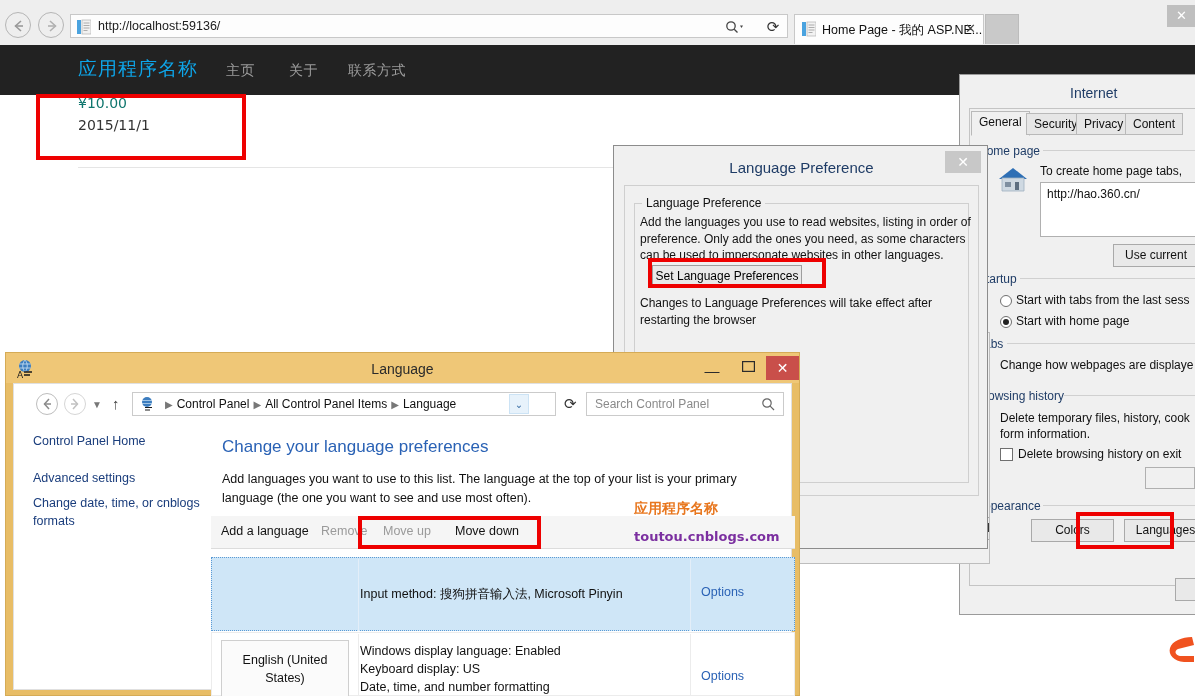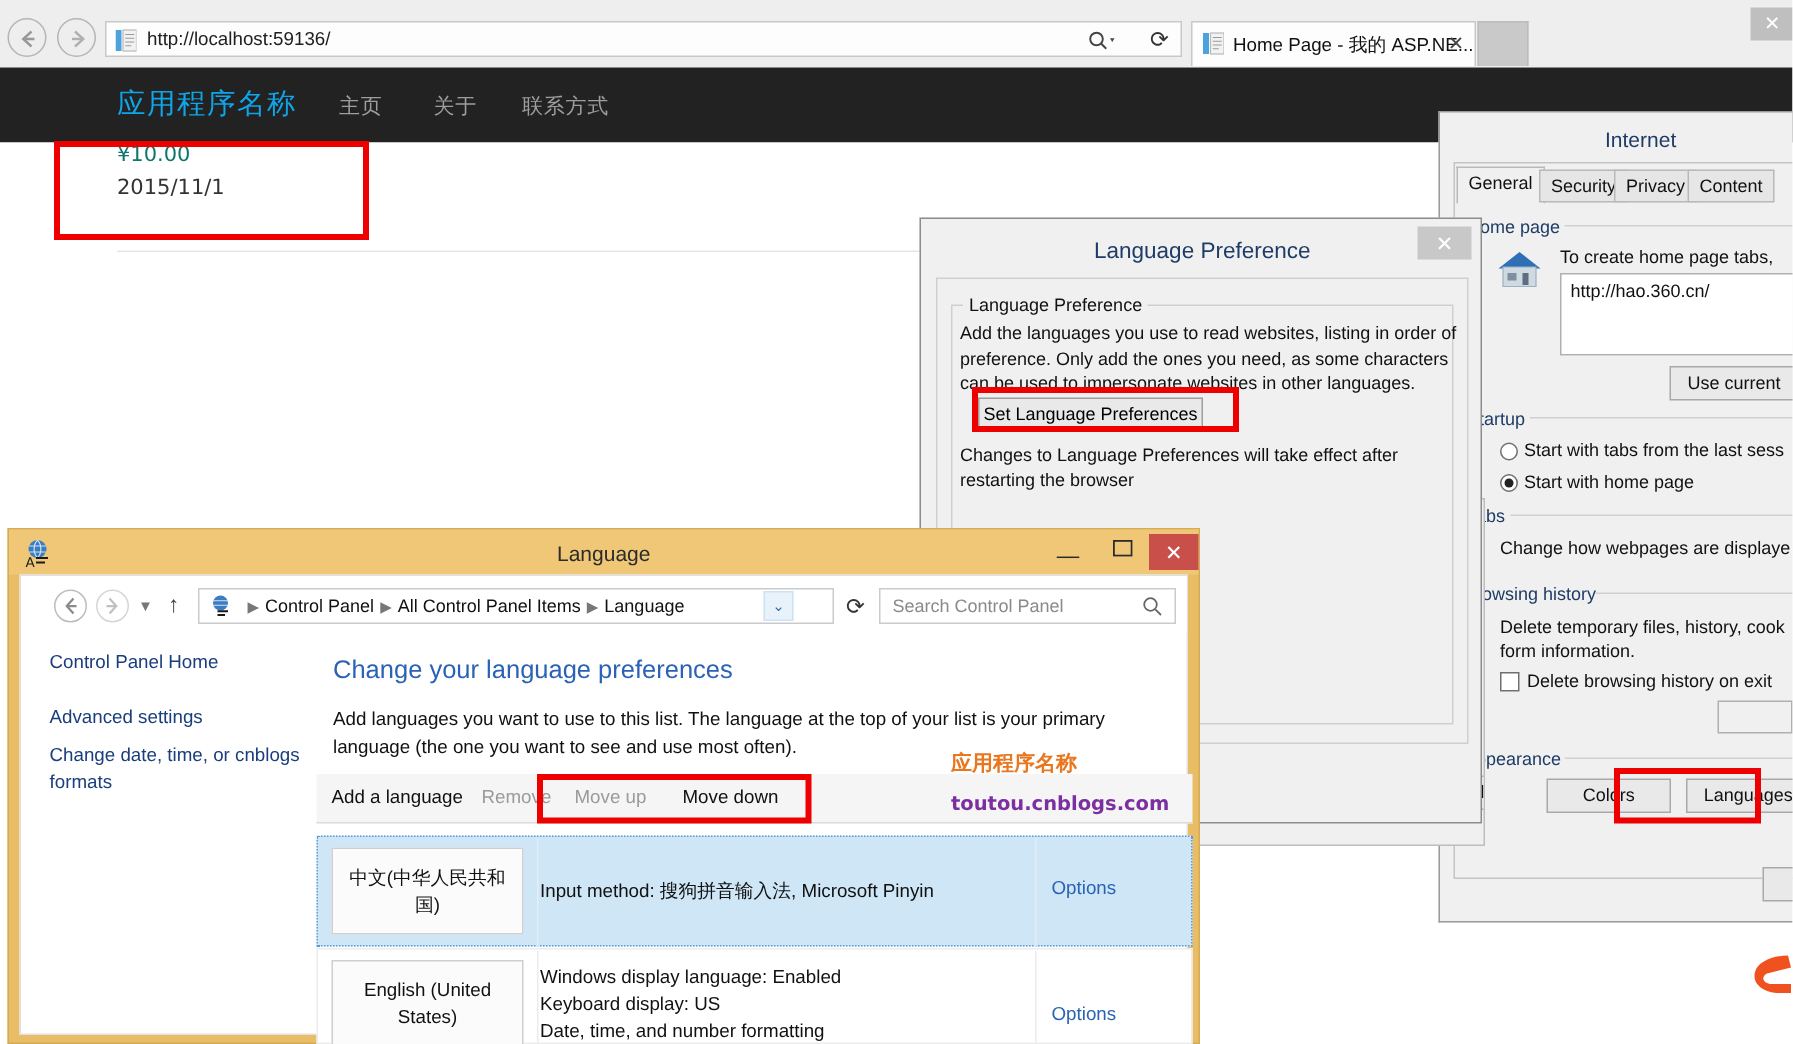--- a/index.html
+++ b/index.html
@@ -399,21 +399,20 @@
   <span class="lw-tb" id="tb-add">Add a language</span>
   <span class="lw-tb" id="tb-remove">Remove</span>
   <span class="lw-tb" id="tb-up">Move up</span>
   <span class="lw-tb" id="tb-down">Move down</span>
 </div>
 <div id="wm1">应用程序名称</div>
 <div id="wm2">toutou.cnblogs.com</div>
 <div class="redbox" style="left:358px;top:516px;width:183px;height:33px;"></div>
 
 <div id="lrow1">
-  <div class="lname">中文(中华人民共和国)</div>
   <div class="lsepv" style="left:146px;height:72px;"></div>
   <div class="ldet" style="top:27px;">Input method: 搜狗拼音输入法, Microsoft Pinyin</div>
   <div class="lsepv" style="left:478px;height:72px;"></div>
   <div class="lopt" style="top:27px;">Options</div>
 </div>
 
 <div id="lrow2">
   <div class="lname">English (United States)</div>
   <div class="lsepv" style="left:146px;height:62px;background:#ececec;"></div>
   <div class="ldet" style="top:9px;">Windows display language: Enabled</div>

